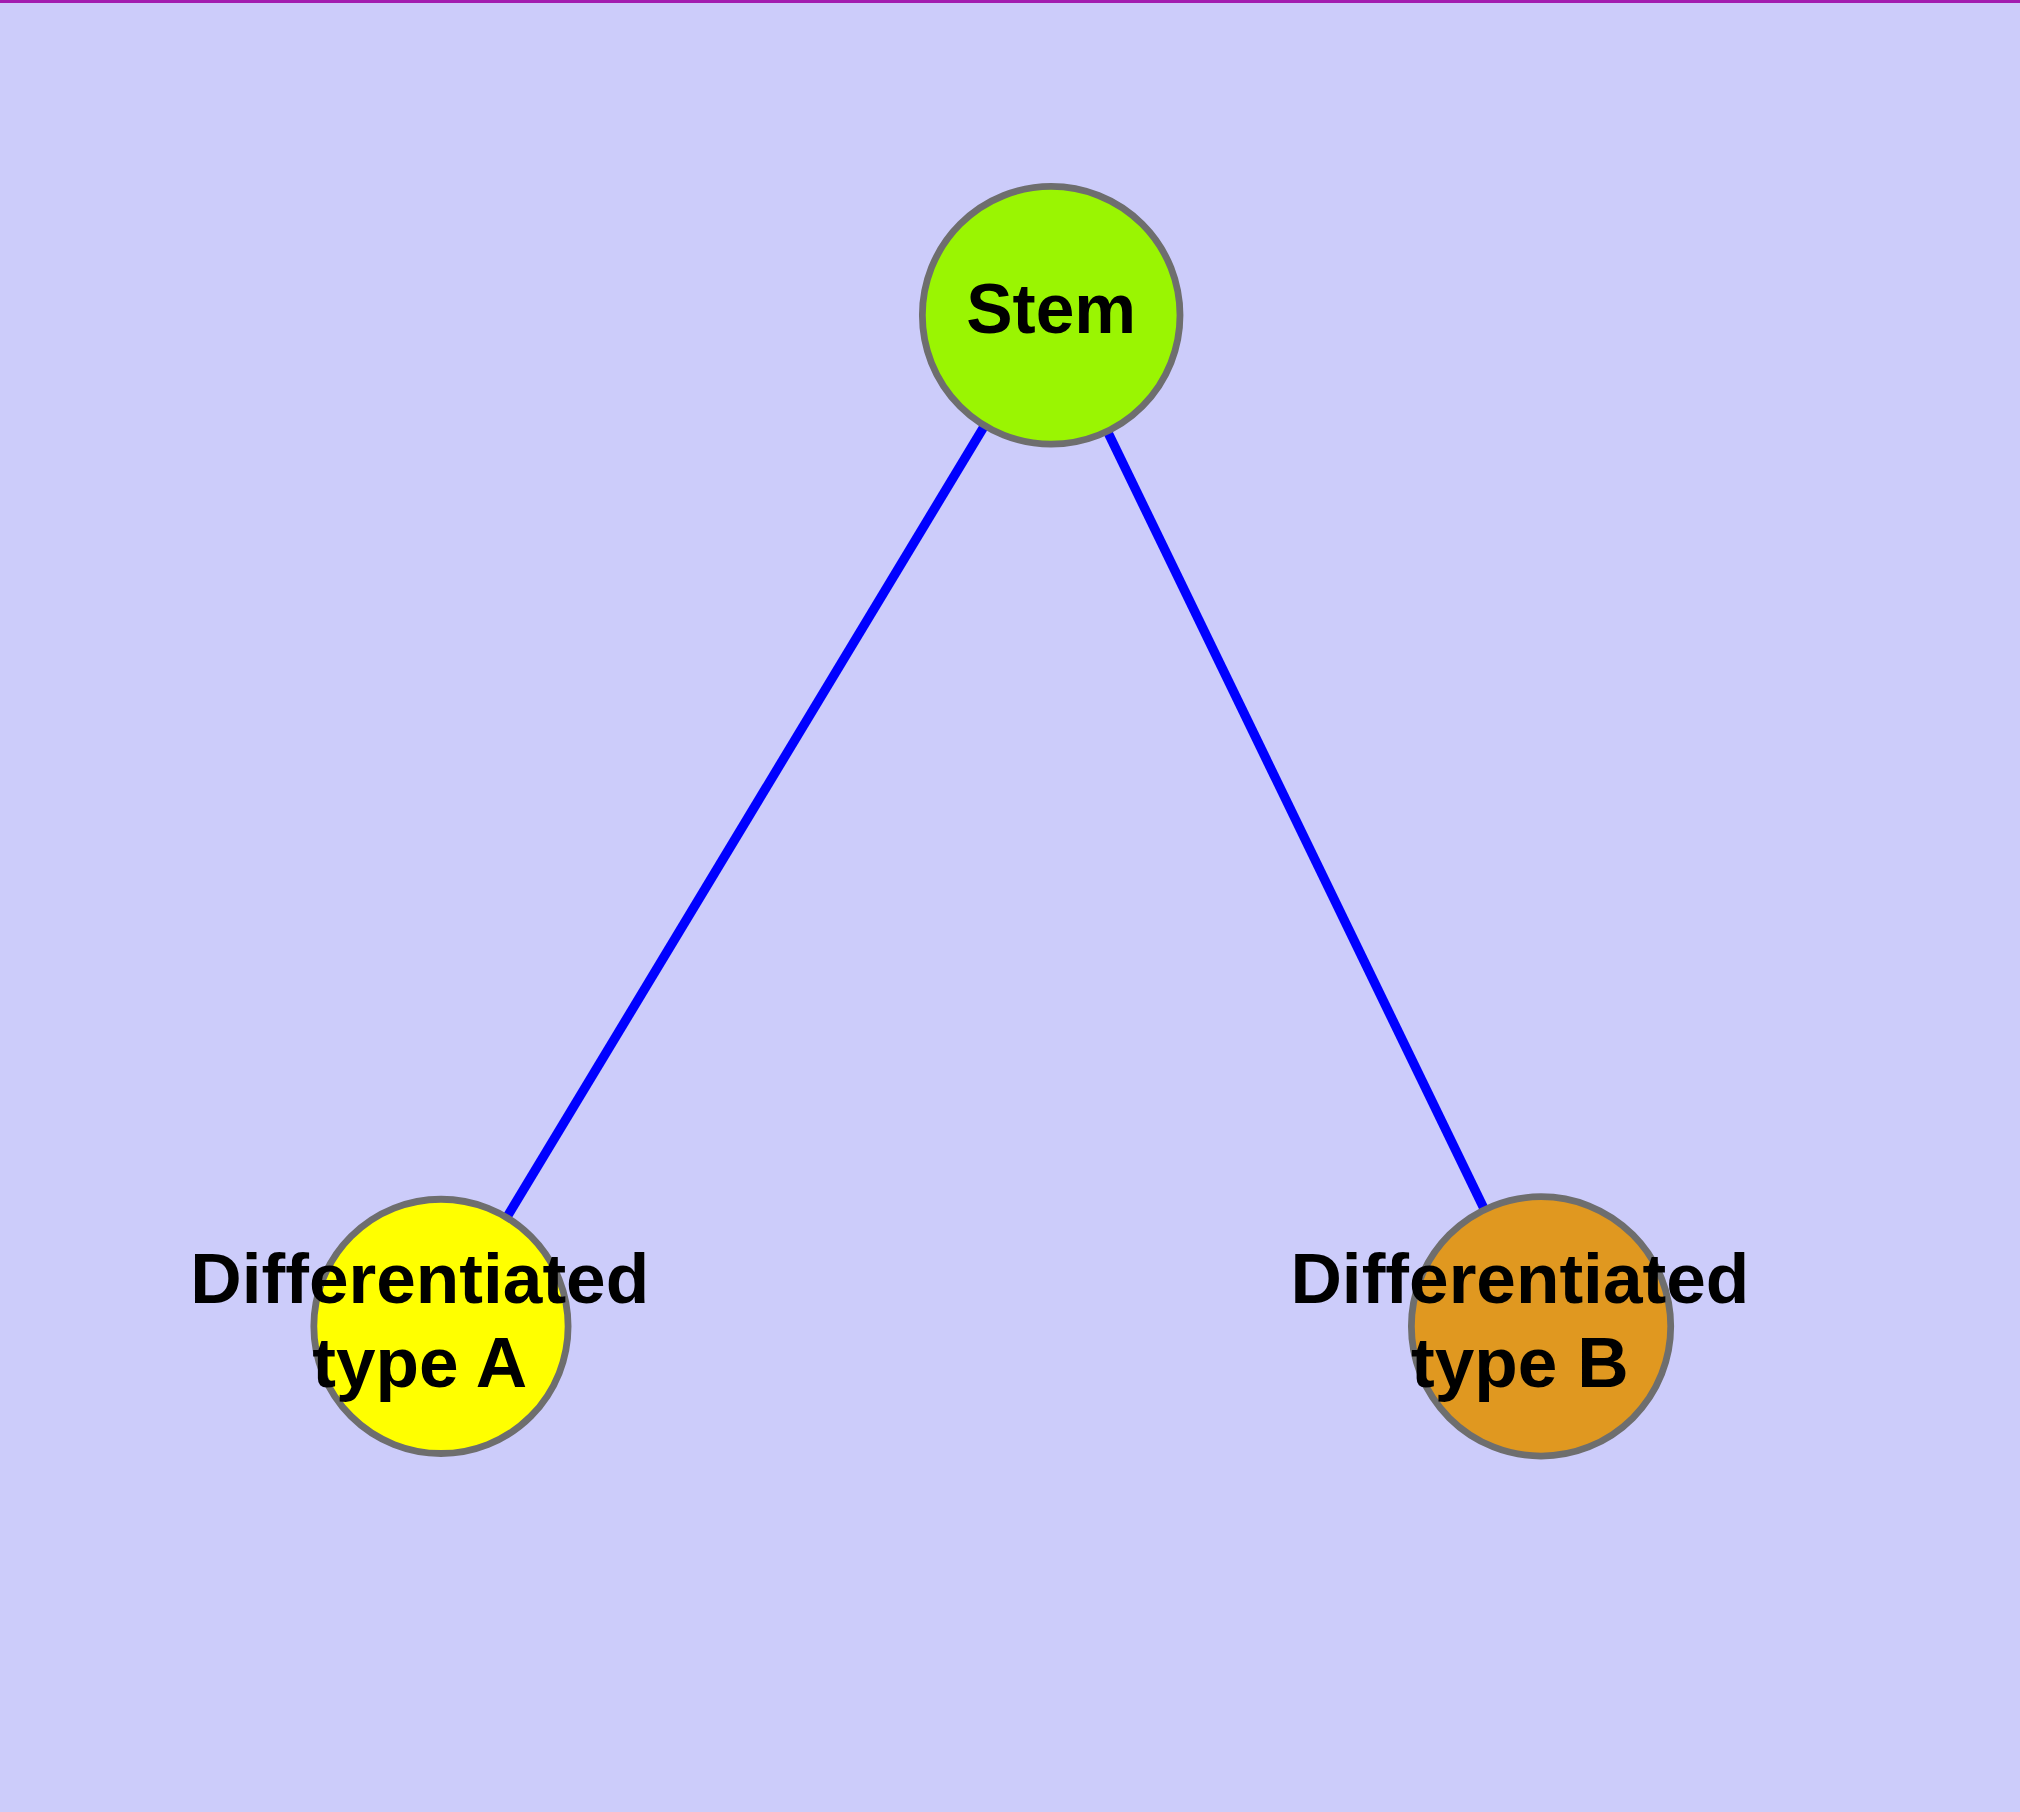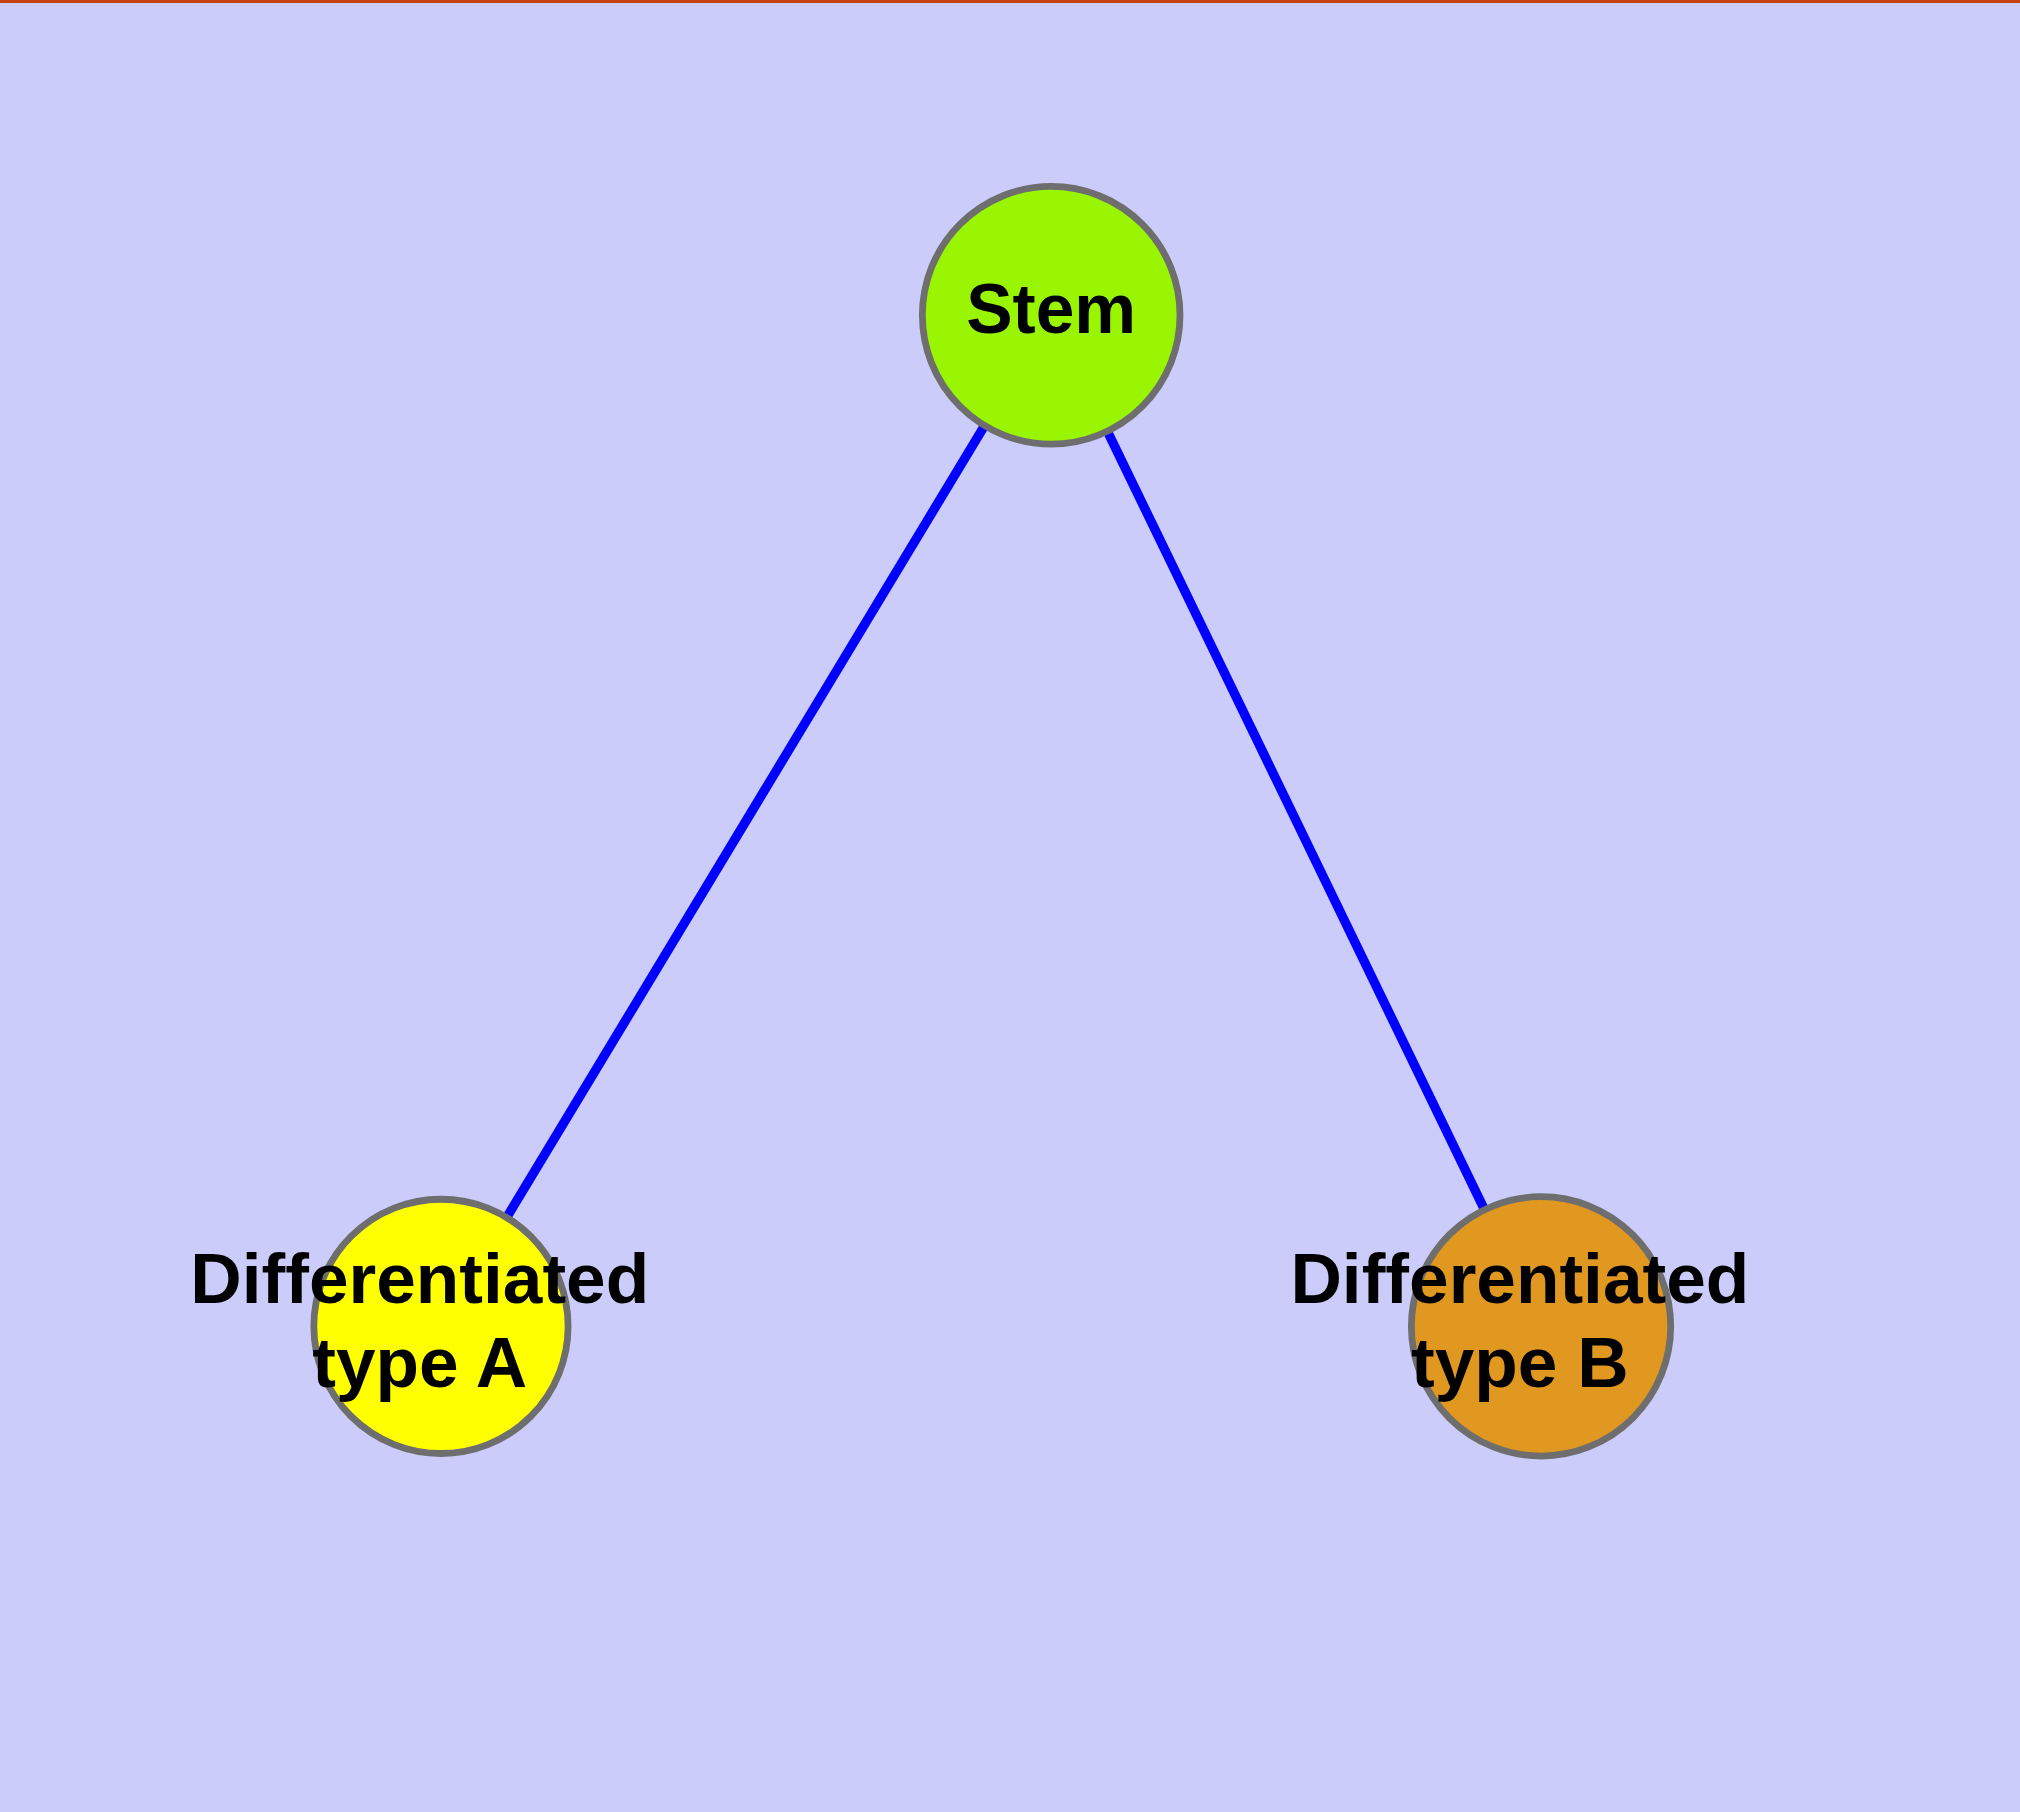--- a/index.html
+++ b/index.html
@@ -5,21 +5,21 @@
 <style>
   html, body {
     margin: 0;
     padding: 0;
     background: #ffffff;
   }
   #canvas {
     position: relative;
     width: 2021px;
     height: 1812px;
-    background: #c2410c;
+    background: #a21caf;
     overflow: hidden;
     font-family: "Liberation Sans", "DejaVu Sans", sans-serif;
   }
   #plot-bg {
     position: absolute;
     left: 0;
     top: 3.4px;
     width: 2021px;
     height: 1809px;
     background: #ccccfa;

